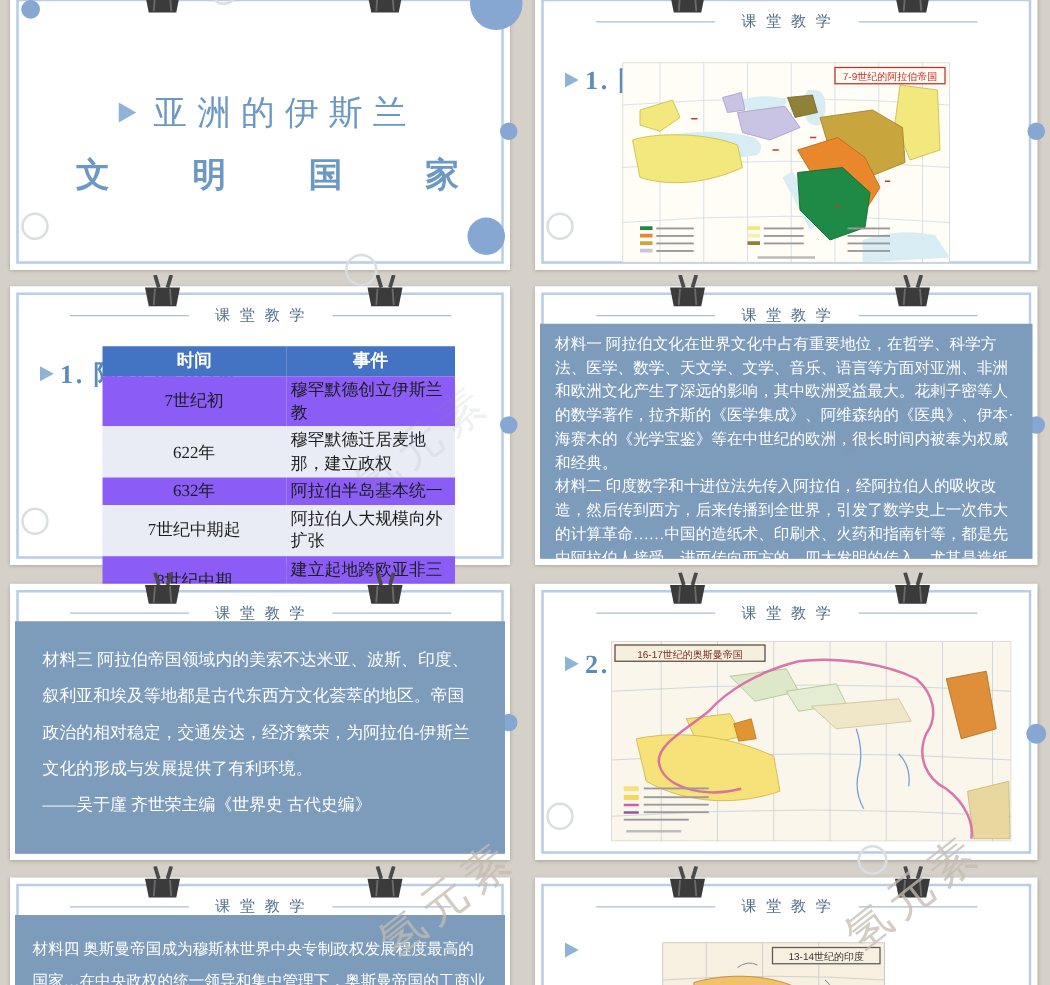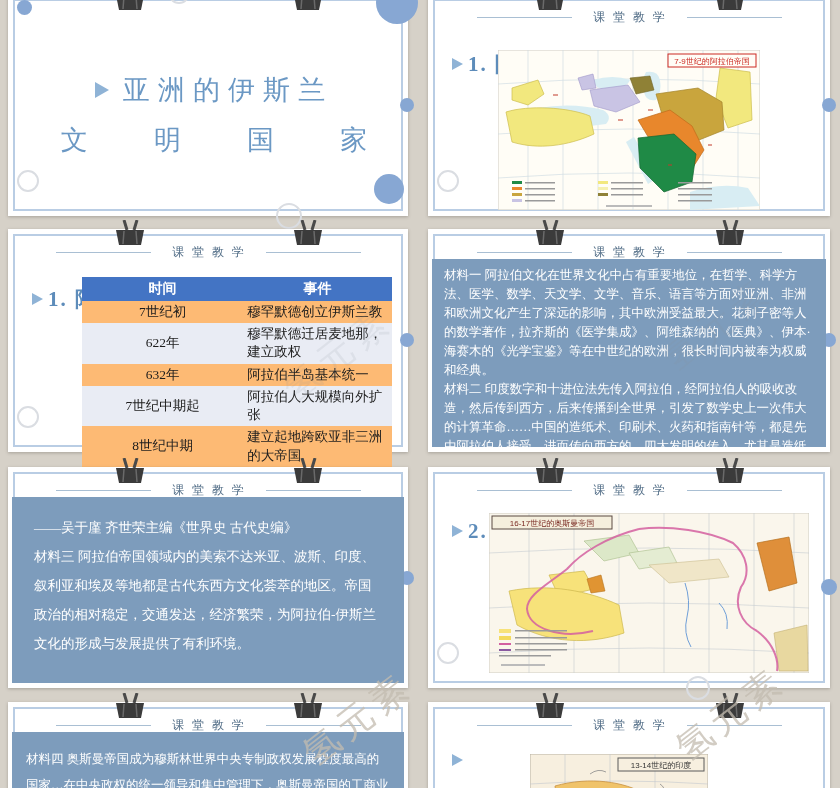--- a/index.html
+++ b/index.html
@@ -27,29 +27,29 @@
   
   .h2 { position:absolute; left:24px; top:32px; display:flex; align-items:center;
         font-size:21px; color:#5d8cba; font-weight:bold; letter-spacing:2px;margin-top:24px; }
   .arrow { width:0; height:0; border-left:11px solid #8fb3d6; border-top:6px solid transparent;
            border-bottom:6px solid transparent; margin-right:5px; }
 
   
   .title-wrap { position:absolute; left:12px; right:0; top:78px; text-align:center; color:#6b98c4; }
   .title-l1 { font-size:27px; letter-spacing:.3em; display:flex; align-items:center; justify-content:center; }
   .title-l1 .arrow { border-left-width:14px; border-top-width:8px; border-bottom-width:8px; margin-right:14px; }
-  .title-l2 { font-size:27px; letter-spacing:1.1em; text-indent:1.1em; margin-top:14px; }
-
-  
-  .tbl { position:absolute; left:74px; top:48px; width:310px; border-collapse:collapse;
+  .title-l2 { font-size:27px; letter-spacing:1.1em; text-indent:1.1em; margin-top:14px;font-weight:bold; }
+
+  
+  .tbl { position:absolute; left:74px; top:48px; width:282px; border-collapse:collapse;
          font-size:13.5px; color:#1c1c1c; }
   .tbl th { background:#4374c4; color:#fff; font-weight:bold; font-size:14px; padding:3px 2px; }
   .tbl td { padding:2px 4px; line-height:1.35; vertical-align:middle; }
   .tbl td.time { text-align:center; width:52%; }
-  .tbl tr.odd  { background:#fdba74; }
+  .tbl tr.odd  { background:#8b5cf6; }
   .tbl tr.even { background:#e9ecf4; }
 
   
   .mat { position:absolute; left:4px; right:4px; background:#7d9cbc; color:#ffffff; overflow:hidden; }
   .mat-dense { top:30px; bottom:5px; padding:7px 12px 4px; font-size:12.5px; line-height:1.52; }
   .mat-loose { top:30px; bottom:5px; padding:16px 22px; font-size:13.5px; line-height:2.15; }
   .mat-cut   { top:30px; height:300px; padding:14px 14px; font-size:12.5px; line-height:2.1; }
 
   .map { position:absolute; }
   svg text { font-family:"Liberation Sans", sans-serif; }
@@ -256,22 +256,22 @@
           <polygon points="6,10 34,10 31,25 9,25" fill="#3b3b3b"></polygon>
           <path d="M14,11 L13,24 M26,11 L27,24" stroke="#6a6a6a" stroke-width="1.5"></path>
         </svg></span>
     <span class="dot dot-edge"></span>
     <div class="hdr">
         <span class="line"></span>
         <span class="txt">课堂教学</span>
         <span class="line"></span>
       </div>
     <div class="mat mat-loose">
+      <div>材料三 阿拉伯帝国领域内的美索不达米亚、波斯、印度、叙利亚和埃及等地都是古代东西方文化荟萃的地区。帝国政治的相对稳定，交通发达，经济繁荣，为阿拉伯-伊斯兰文化的形成与发展提供了有利环境。</div>
       <div>——吴于廑 齐世荣主编《世界史 古代史编》</div>
-      <div>材料三 阿拉伯帝国领域内的美索不达米亚、波斯、印度、叙利亚和埃及等地都是古代东西方文化荟萃的地区。帝国政治的相对稳定，交通发达，经济繁荣，为阿拉伯-伊斯兰文化的形成与发展提供了有利环境。</div>
     </div>
   </div>
 
   <div class="slide" style="left:428px; top:467px; width:402px; height:221px;">
     <div class="frame"></div>
     <span class="clip" style="left:102px;"><svg width="40" height="27">
           <path d="M14,0 L17,10 M27,0 L24,10" stroke="#4a4a4a" stroke-width="3" fill="none"></path>
           <polygon points="6,10 34,10 31,25 9,25" fill="#3b3b3b"></polygon>
           <path d="M14,11 L13,24 M26,11 L27,24" stroke="#6a6a6a" stroke-width="1.5"></path>
         </svg></span>

